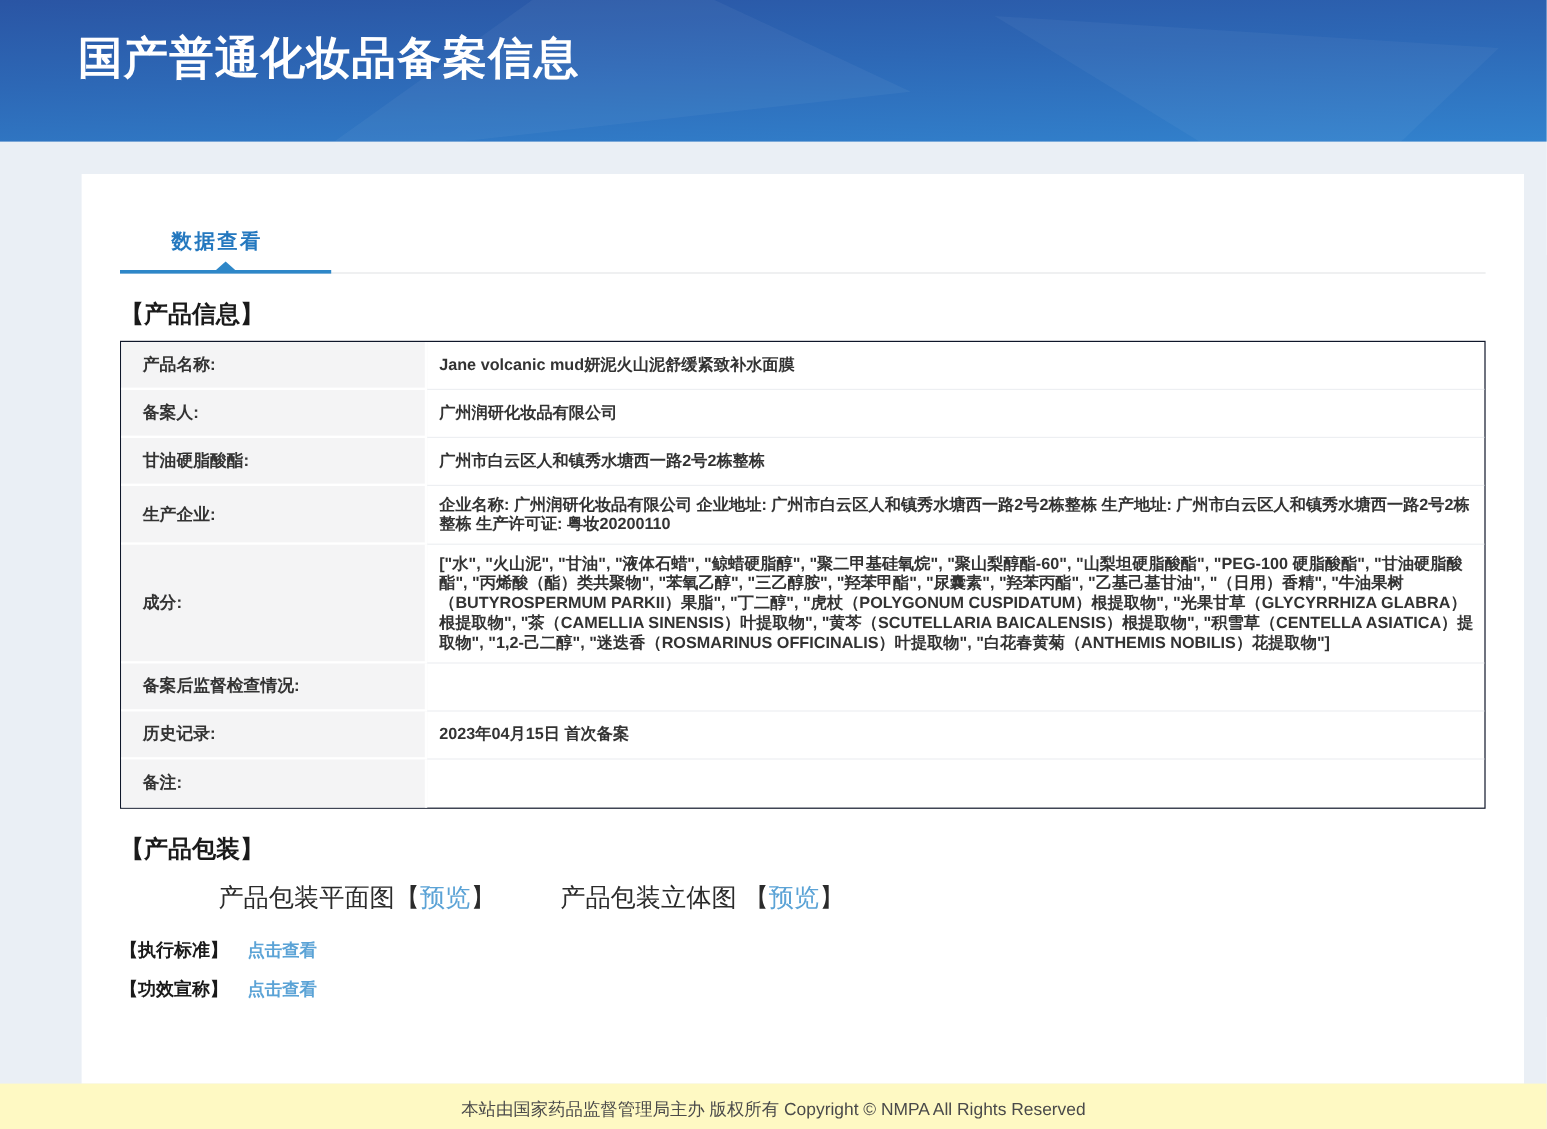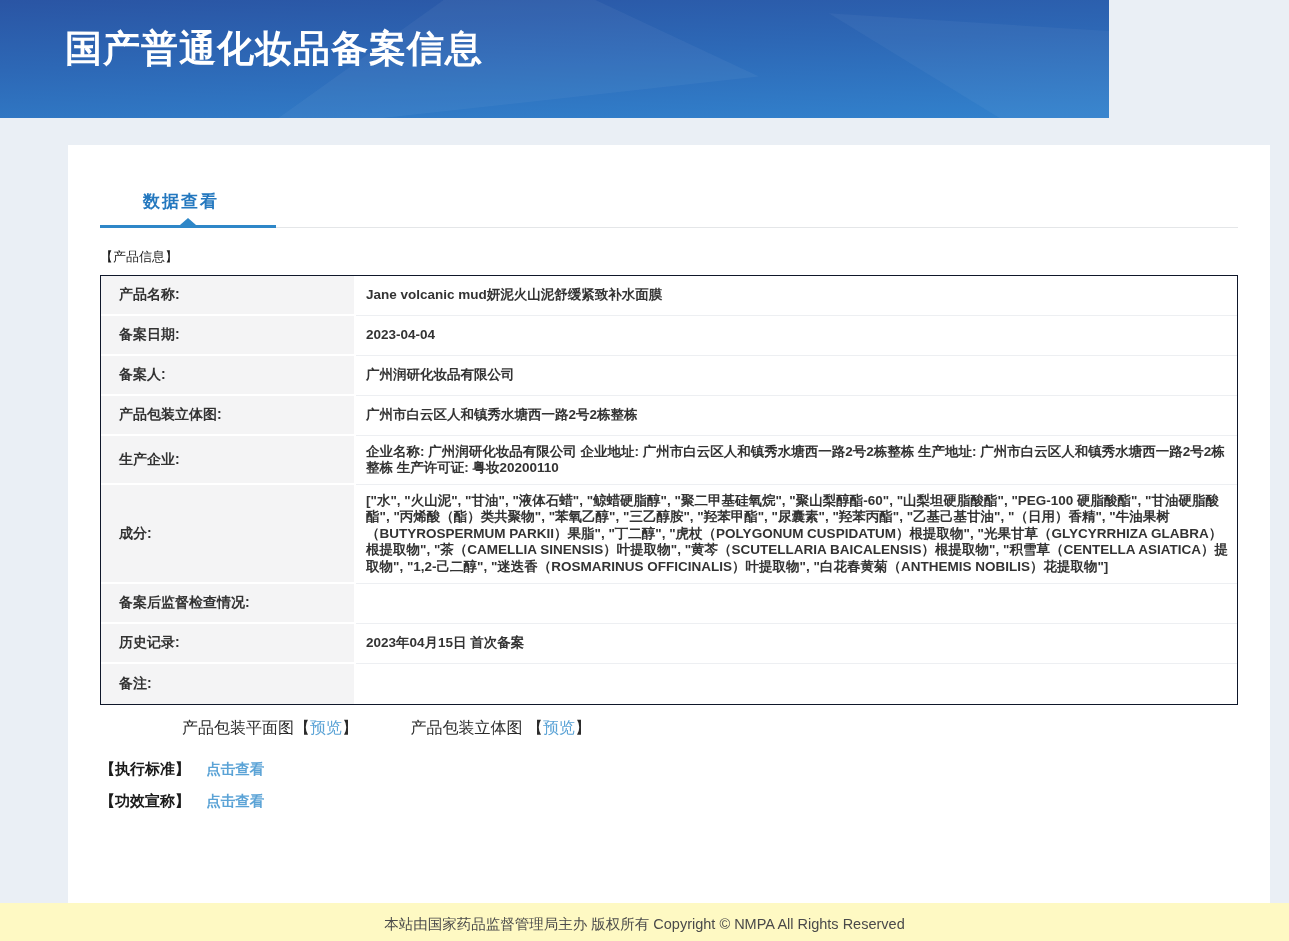--- a/index.html
+++ b/index.html
@@ -6,21 +6,21 @@
   html,body { width:1289px; height:941px; }
   body {
     font-family:"Liberation Sans", sans-serif;
     background:#eaeff5;
     position:relative;
     overflow:hidden;
     color:#333;
   }
   
   .header {
-    position:absolute; top:0; left:0; width:1109px; height:118px;
+    position:absolute; top:0; left:0; width:1289px; height:118px;
     background:linear-gradient(178deg,#2a55a4 0%, #2d68b6 45%, #3282cd 100%);
     overflow:hidden;
   }
   .header .poly1 {
     position:absolute; left:250px; top:-40px; width:500px; height:200px;
     background:rgba(255,255,255,0.045);
     transform:rotate(-12deg); clip-path:polygon(0 60%, 55% 0, 100% 85%);
   }
   .header .poly2 {
     position:absolute; left:820px; top:10px; width:420px; height:160px;
@@ -51,21 +51,21 @@
   .tab-rule .blue-bar {
     position:absolute; left:0; bottom:0; width:176px; height:3px; background:#2e87c8;
   }
   .tab-rule .tri {
     position:absolute; left:80px; bottom:3px;
     width:0; height:0;
     border-left:8px solid transparent; border-right:8px solid transparent;
     border-bottom:7px solid #2e87c8;
   }
   .section-title {
-    margin-top:20px; font-size:13px; font-weight:normal; color:#1a1a1a;
+    margin-top:20px; font-size:20px; font-weight:bold; color:#1a1a1a;
   }
   
   table.info-table {
     margin-top:9px; width:1138px;
     border-collapse:separate; border-spacing:0;
     border:1px solid #0f172a;
   }
   table.info-table td { vertical-align:middle; }
   td.lbl {
     width:255px; background:#f4f4f5;
@@ -78,21 +78,21 @@
     padding:4px 8px 4px 10px; line-height:16.5px;
     border-bottom:1px solid #edeff2;
     font-weight:bold;
   }
   tr.last td { border-bottom:none; }
   tr.h40 { height:40px; }
   tr.h49 { height:49px; }
   tr.h99 { height:99px; }
   
   .pkg-title { margin-top:20px; }
-  .pkg-row { margin-top:13px; font-size:16px; color:#2b2b2b; }
+  .pkg-row { margin-top:13px; font-size:21px; color:#2b2b2b; }
   .pkg-item-1 { margin-left:82px; }
   .pkg-item-2 { margin-left:48px; }
   .link-blue { color:#5ba3d6; text-decoration:none; cursor:pointer; }
   .std-row { margin-top:21px; font-size:15px; }
   .std-label { font-weight:bold; color:#1a1a1a; }
   .std-link { margin-left:12px; font-size:14.5px;font-weight:bold; }
   .fx-row { margin-top:13px; }
   
   .footer {
     position:absolute; left:0; top:903px; width:1289px; height:43px;
@@ -122,29 +122,25 @@
 
   <div class="section-title">【产品信息】</div>
 
   <table class="info-table">
     <tbody>
         <tr class="h40">
       <td class="lbl">产品名称:</td>
       <td class="val">Jane volcanic mud妍泥火山泥舒缓紧致补水面膜</td>
     </tr>
     <tr class="h40">
-      <td class="lbl">备案日期:</td>
-      <td class="val">2023-04-04</td>
-    </tr>
-    <tr class="h40">
       <td class="lbl">备案人:</td>
       <td class="val">广州润研化妆品有限公司</td>
     </tr>
     <tr class="h40">
-      <td class="lbl">产品包装立体图:</td>
+      <td class="lbl">甘油硬脂酸酯:</td>
       <td class="val">广州市白云区人和镇秀水塘西一路2号2栋整栋</td>
     </tr>
     <tr class="h49">
       <td class="lbl">生产企业:</td>
       <td class="val">企业名称: 广州润研化妆品有限公司 企业地址: 广州市白云区人和镇秀水塘西一路2号2栋整栋 生产地址: 广州市白云区人和镇秀水塘西一路2号2栋整栋 生产许可证: 粤妆20200110</td>
     </tr>
     <tr class="h99">
       <td class="lbl">成分:</td>
       <td class="val">["水", "火山泥", "甘油", "液体石蜡", "鲸蜡硬脂醇", "聚二甲基硅氧烷", "聚山梨醇酯-60", "山梨坦硬脂酸酯", "PEG-100 硬脂酸酯", "甘油硬脂酸酯", "丙烯酸（酯）类共聚物", "苯氧乙醇", "三乙醇胺", "羟苯甲酯", "尿囊素", "羟苯丙酯", "乙基己基甘油", "（日用）香精", "牛油果树（BUTYROSPERMUM PARKII）果脂", "丁二醇", "虎杖（POLYGONUM CUSPIDATUM）根提取物", "光果甘草（GLYCYRRHIZA GLABRA）根提取物", "茶（CAMELLIA SINENSIS）叶提取物", "黄芩（SCUTELLARIA BAICALENSIS）根提取物", "积雪草（CENTELLA ASIATICA）提取物", "1,2-己二醇", "迷迭香（ROSMARINUS OFFICINALIS）叶提取物", "白花春黄菊（ANTHEMIS NOBILIS）花提取物"]</td>
     </tr>
@@ -156,20 +152,21 @@
       <td class="lbl">历史记录:</td>
       <td class="val">2023年04月15日 首次备案</td>
     </tr>
     <tr class="h40 last">
       <td class="lbl">备注:</td>
       <td class="val"></td>
     </tr>
   </tbody>
     </table>
 
+  <div class="section-title pkg-title">【产品包装】</div>
 
   <div class="pkg-row">
     <span class="pkg-item-1"><span>产品包装平面图</span><span>【</span><a class="link-blue">预览</a><span>】</span></span>
     <span class="pkg-item-2"><span>产品包装立体图 </span><span>【</span><a class="link-blue">预览</a><span>】</span></span>
   </div>
 
   <div class="std-row">
     <span class="std-label">【执行标准】</span>
     <a class="link-blue std-link">点击查看</a>
   </div>

